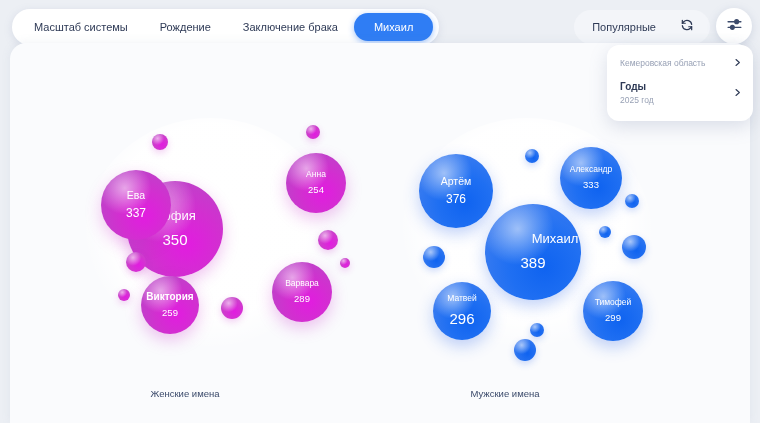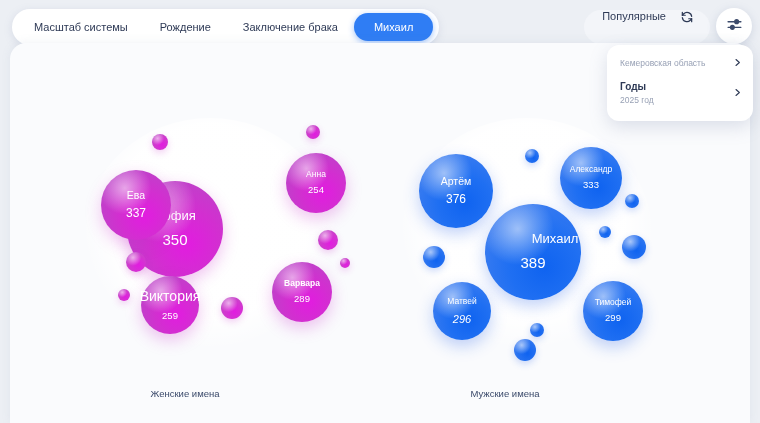--- a/index.html
+++ b/index.html
@@ -29,21 +29,21 @@
   }
   .tab.active {
     background: #2f7df4; color: #ffffff;
     height: 28px; line-height: 28px; padding: 0 20px;
     border-radius: 14px;
     box-shadow: 0 2px 6px rgba(47,125,244,.45);
   }
 
   .popular-pill {
     position: absolute; right: 50px; top: 10px;
-    height: 34px; display: flex; align-items: flex-start; gap: 14px;
+    height: 34px; display: flex; align-items: center; gap: 24px;
     background: #f3f5f9; border-radius: 17px;
     padding: 0 16px 0 18px; cursor: pointer;
   }
   .popular-pill .lbl { font-size: 11px; color: #2e3a56; }
 
   .filter-btn {
     position: absolute; right: 8px; top: 8px;
     width: 36px; height: 36px; border-radius: 50%;
     background: #ffffff;
     box-shadow: 0 2px 8px rgba(120,135,170,.25);
@@ -202,25 +202,25 @@
     <div class="caption" style="left:330px;">Мужские имена</div>
   <div class="bubble pink" style="left: 117px; top: 138px; width: 96px; height: 96px;">
         <span class="bname" style="font-size: 13px;">София</span>
         <span class="bval" style="font-size: 15px; margin-top: 7px;">350</span>
       </div>
       <div class="bubble pink" style="left: 91px; top: 127px; width: 70px; height: 70px;">
         <span class="bname" style="font-size: 10.5px;">Ева</span>
         <span class="bval" style="font-size: 12px; margin-top: 6px;">337</span>
       </div>
       <div class="bubble pink" style="left: 262px; top: 219px; width: 60px; height: 60px;">
-        <span class="bname" style="font-size: 8.5px; font-weight: bold;">Варвара</span>
+        <span class="bname" style="font-size: 8.5px;">Варвара</span>
         <span class="bval" style="font-size: 9.5px; margin-top: 6px;">289</span>
       </div>
       <div class="bubble pink" style="left: 131px; top: 233px; width: 58px; height: 58px;">
-        <span class="bname" style="font-size: 14px;">Виктория</span>
+        <span class="bname" style="font-size: 10px; font-weight: bold;">Виктория</span>
         <span class="bval" style="font-size: 9.5px; margin-top: 6px;">259</span>
       </div>
       <div class="bubble pink" style="left: 276px; top: 110px; width: 60px; height: 60px;">
         <span class="bname" style="font-size: 8.5px;">Анна</span>
         <span class="bval" style="font-size: 9.5px; margin-top: 6px;">254</span>
       </div>
       <div class="bubble blue" style="left: 475px; top: 161px; width: 96px; height: 96px;">
         <span class="bname" style="font-size: 13px; padding-left: 44px;">Михаил</span>
         <span class="bval" style="font-size: 15px; margin-top: 7px;">389</span>
       </div>
@@ -231,21 +231,21 @@
       <div class="bubble blue" style="left: 550px; top: 104px; width: 62px; height: 62px;">
         <span class="bname" style="font-size: 8.5px;">Александр</span>
         <span class="bval" style="font-size: 9.5px; margin-top: 6px;">333</span>
       </div>
       <div class="bubble blue" style="left: 573px; top: 238px; width: 60px; height: 60px;">
         <span class="bname" style="font-size: 8.5px;">Тимофей</span>
         <span class="bval" style="font-size: 9.5px; margin-top: 6px;">299</span>
       </div>
       <div class="bubble blue" style="left: 423px; top: 239px; width: 58px; height: 58px;">
         <span class="bname" style="font-size: 8.5px;">Матвей</span>
-        <span class="bval" style="font-size: 11px; margin-top: 6px; font-style: italic;">296</span>
+        <span class="bval" style="font-size: 15px; margin-top: 6px;">296</span>
       </div>
       <div class="dot pink" style="left: 142px; top: 91px; width: 16px; height: 16px;"></div>
       <div class="dot pink" style="left: 296px; top: 82px; width: 14px; height: 14px;"></div>
       <div class="dot pink" style="left: 116px; top: 209px; width: 20px; height: 20px;"></div>
       <div class="dot pink" style="left: 108px; top: 246px; width: 12px; height: 12px;"></div>
       <div class="dot pink" style="left: 308px; top: 187px; width: 20px; height: 20px;"></div>
       <div class="dot pink" style="left: 330px; top: 215px; width: 10px; height: 10px;"></div>
       <div class="dot pink" style="left: 211px; top: 254px; width: 22px; height: 22px;"></div>
       <div class="dot blue" style="left: 515px; top: 106px; width: 14px; height: 14px;"></div>
       <div class="dot blue" style="left: 615px; top: 151px; width: 14px; height: 14px;"></div>

